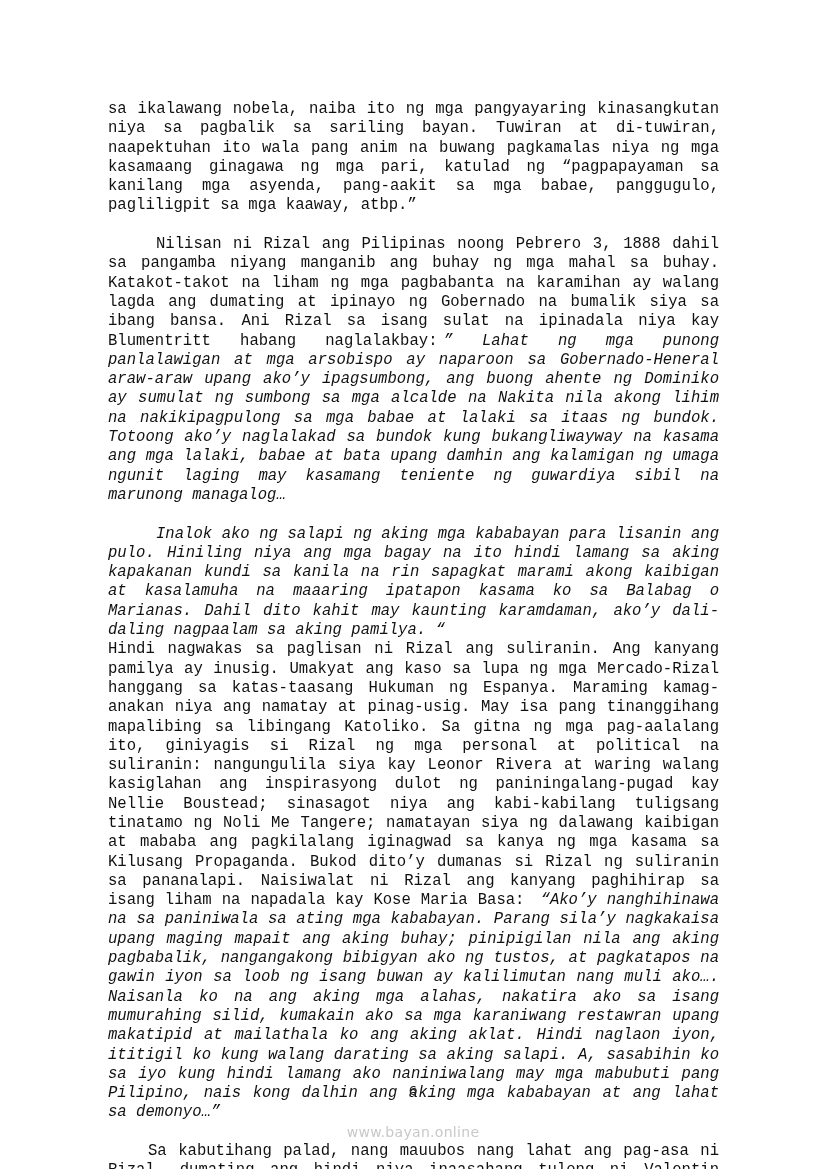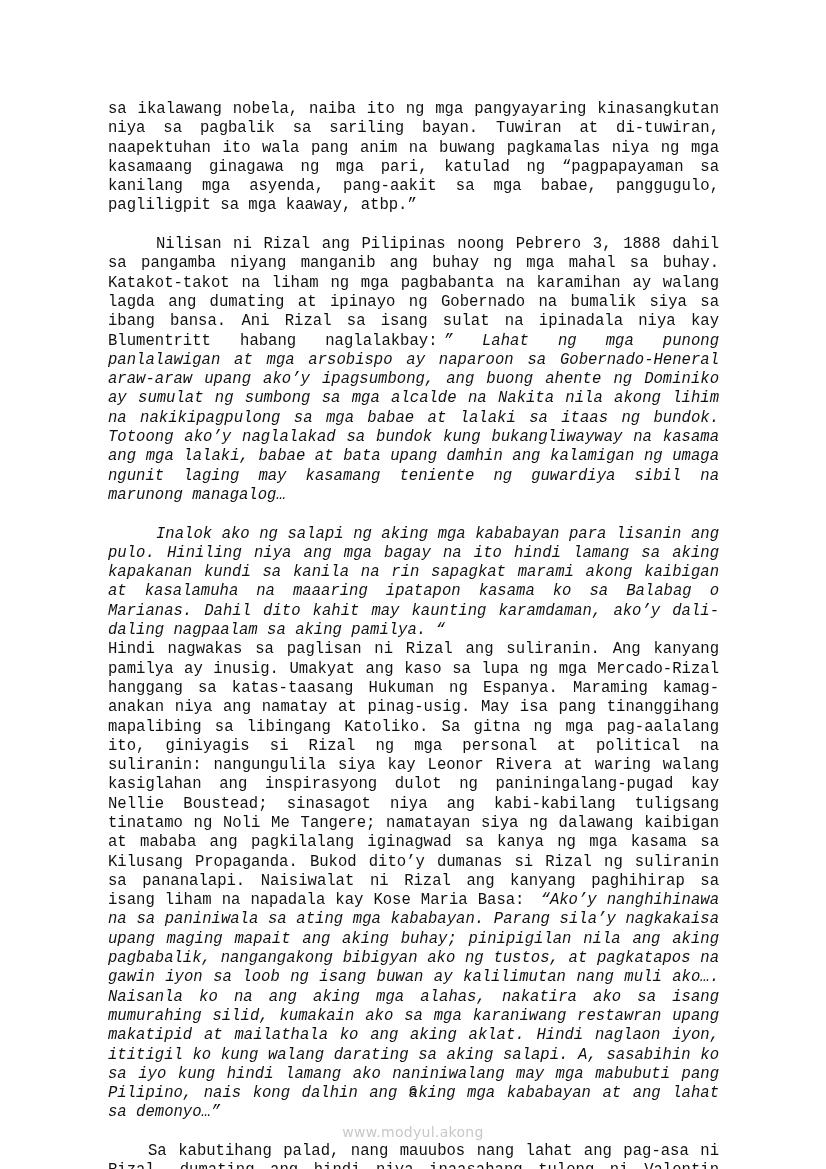--- a/index.html
+++ b/index.html
@@ -32,13 +32,13 @@
   <div class="gap"></div>
   <p class="indent"><span>Nilisan ni Rizal ang Pilipinas noong Pebrero 3, 1888 dahil sa pangamba niyang manganib ang buhay ng mga mahal sa buhay. Katakot-takot na liham ng mga pagbabanta na karamihan ay walang lagda ang dumating at ipinayo ng Gobernado na bumalik siya sa ibang bansa. Ani Rizal sa isang sulat na ipinadala niya kay Blumentritt habang naglalakbay:</span><span class="it">” Lahat ng mga punong panlalawigan at mga arsobispo ay naparoon sa Gobernado-Heneral araw-araw upang ako’y ipagsumbong, ang buong ahente ng Dominiko ay sumulat ng sumbong sa mga alcalde na Nakita nila akong lihim na nakikipagpulong sa mga babae at lalaki sa itaas ng bundok. Totoong ako’y naglalakad sa bundok kung bukangliwayway na kasama ang mga lalaki, babae at bata upang damhin ang kalamigan ng umaga ngunit laging may kasamang teniente ng guwardiya sibil na marunong managalog…</span></p>
   <div class="gap"></div>
   <p class="indent it">Inalok ako ng salapi ng aking mga kababayan para lisanin ang pulo. Hiniling niya ang mga bagay na ito hindi lamang sa aking kapakanan kundi sa kanila na rin sapagkat marami akong kaibigan at kasalamuha na maaaring ipatapon kasama ko sa Balabag o Marianas. Dahil dito kahit may kaunting karamdaman, ako’y dali-daling nagpaalam sa aking pamilya. “</p>
   <p><span>Hindi nagwakas sa paglisan ni Rizal ang suliranin. Ang kanyang pamilya ay inusig. Umakyat ang kaso sa lupa ng mga Mercado-Rizal hanggang sa katas-taasang Hukuman ng Espanya. Maraming kamag-anakan niya ang namatay at pinag-usig. May isa pang tinanggihang mapalibing sa libingang Katoliko. Sa gitna ng mga pag-aalalang ito, giniyagis si Rizal ng mga personal at political na suliranin: nangungulila siya kay Leonor Rivera at waring walang kasiglahan ang inspirasyong dulot ng paniningalang-pugad kay Nellie Boustead; sinasagot niya ang kabi-kabilang tuligsang tinatamo ng Noli Me Tangere; namatayan siya ng dalawang kaibigan at mababa ang pagkilalang iginagwad sa kanya ng mga kasama sa Kilusang Propaganda. Bukod dito’y dumanas si Rizal ng suliranin sa pananalapi. Naisiwalat ni Rizal ang kanyang paghihirap sa isang liham na napadala kay Kose Maria Basa:</span> <span class="it">“Ako’y nanghihinawa na sa paniniwala sa ating mga kababayan. Parang sila’y nagkakaisa upang maging mapait ang aking buhay; pinipigilan nila ang aking pagbabalik, nangangakong bibigyan ako ng tustos, at pagkatapos na gawin iyon sa loob ng isang buwan ay kalilimutan nang muli ako…. Naisanla ko na ang aking mga alahas, nakatira ako sa isang mumurahing silid, kumakain ako sa mga karaniwang restawran upang makatipid at mailathala ko ang aking aklat. Hindi naglaon iyon, ititigil ko kung walang darating sa aking salapi. A, sasabihin ko sa iyo kung hindi lamang ako naniniwalang may mga mabubuti pang Pilipino, nais kong dalhin ang aking mga kababayan at ang lahat sa demonyo…”</span></p>
   <div class="gap"></div>
   <p class="indent-s">Sa kabutihang palad, nang mauubos nang lahat ang pag-asa ni Rizal, dumating ang hindi niya inaasahang tulong ni Valentin Ventura mula sa Paris. Ipinadala niya ang kabuuang gugol sa pagpapalimbag ng aklat matapos mabalitaan ang pangangailangan ni Rizal sa salapi.</p>
 </div>
 
 <div class="page-number">6</div>
-<div class="watermark">www.modyul.akong</div>
+<div class="watermark">www.bayan.online</div>
 
 </body></html>

